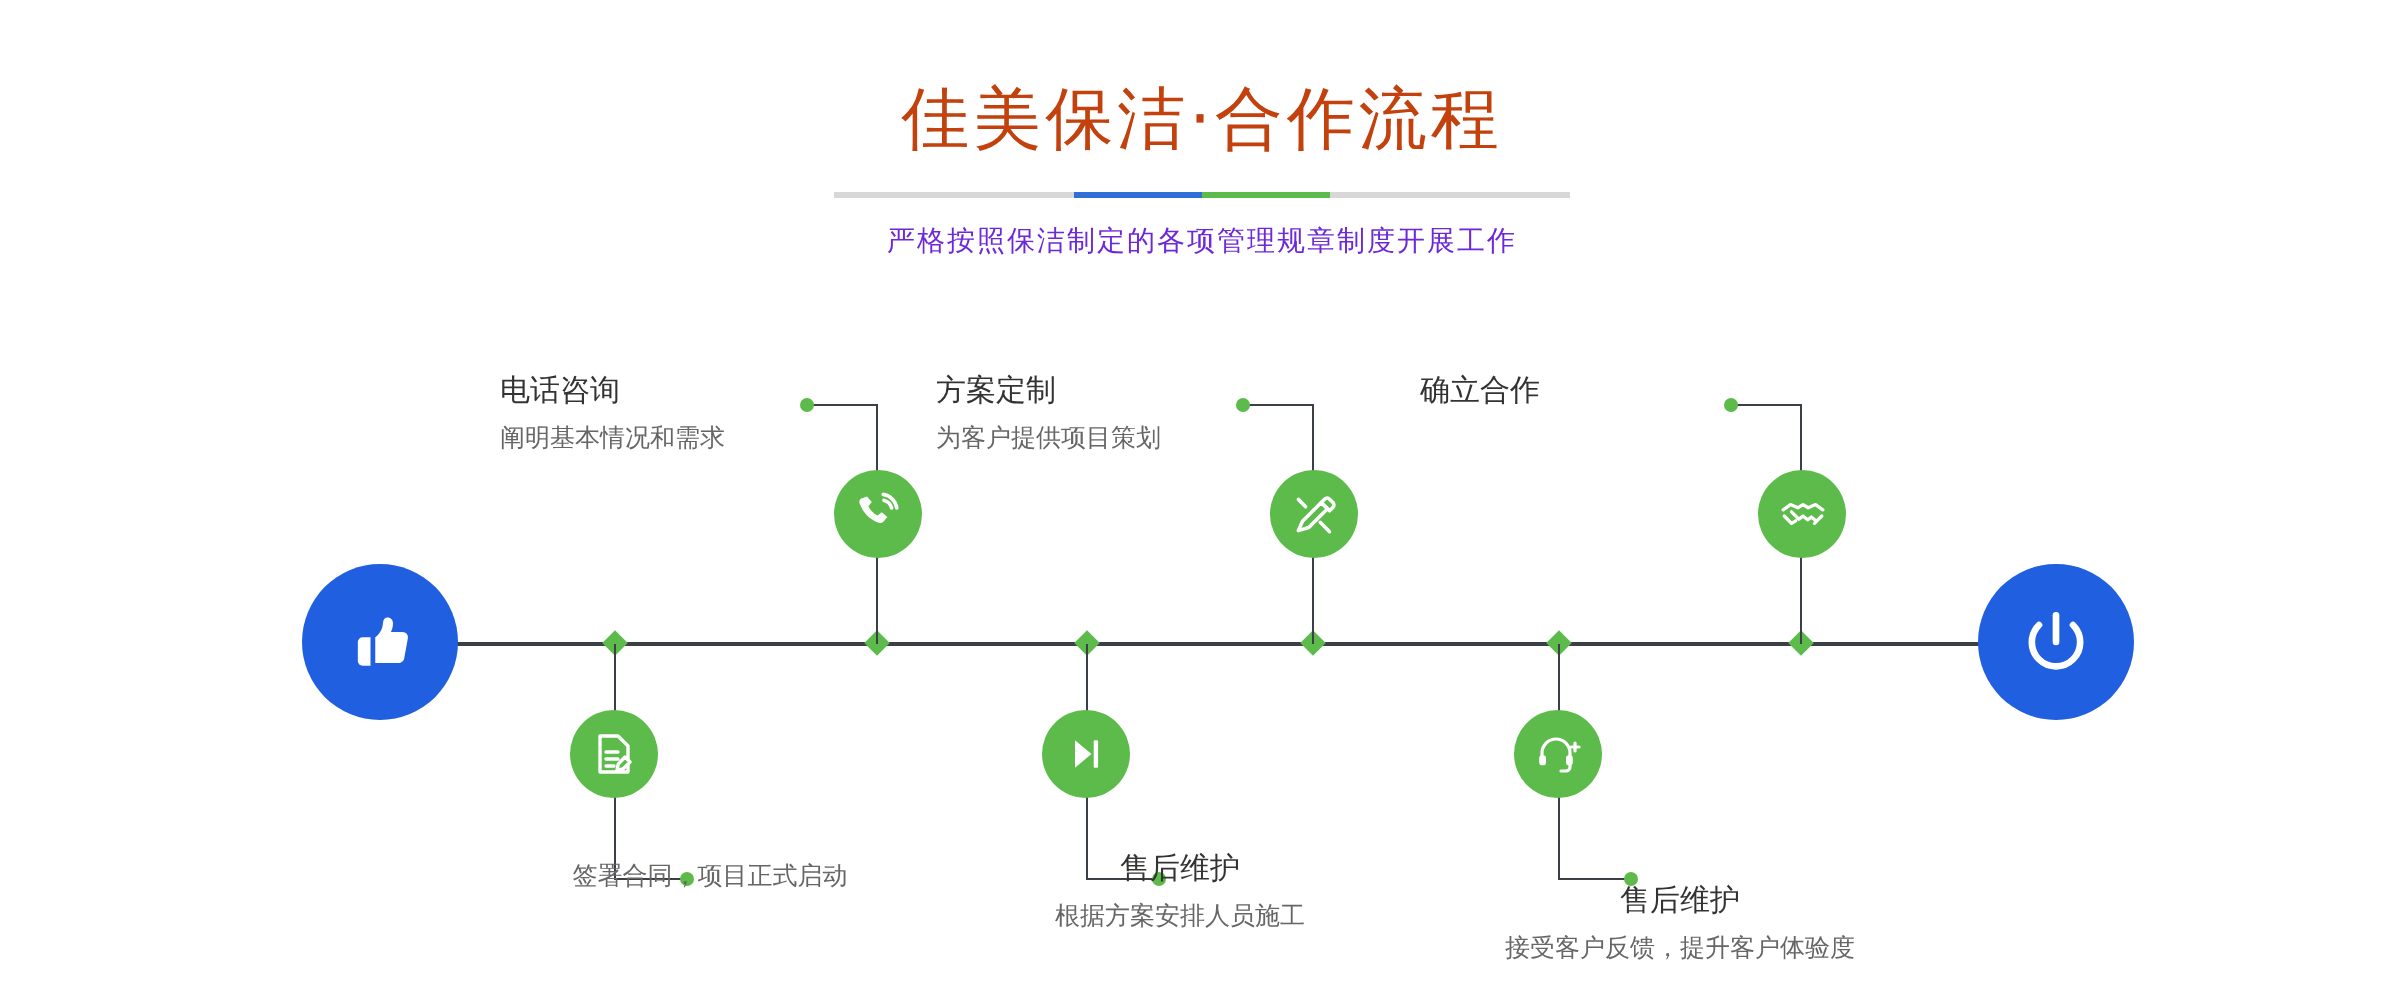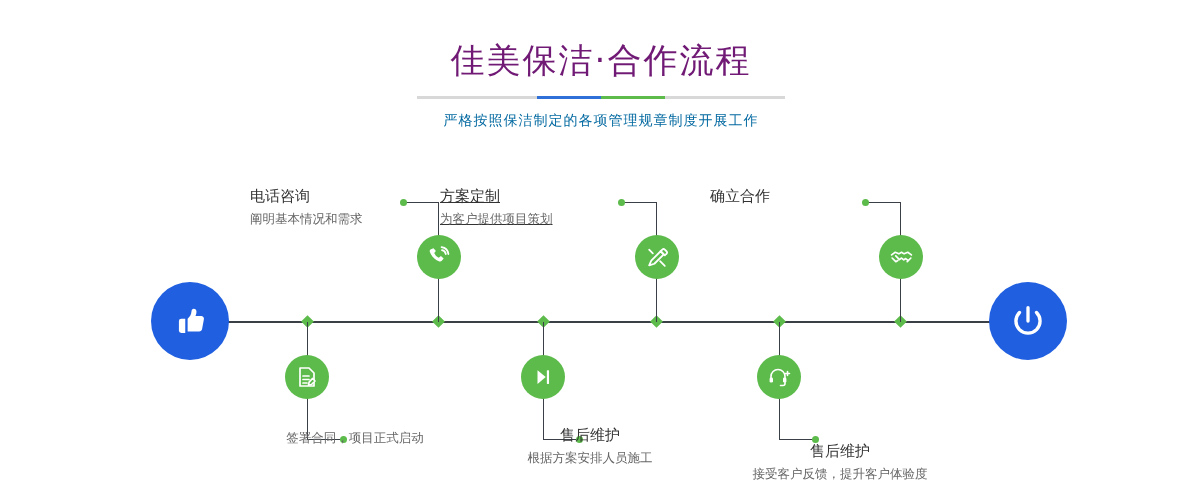--- a/index.html
+++ b/index.html
@@ -9,33 +9,33 @@
     font-family:"Liberation Sans","DejaVu Sans",sans-serif;
     color:#333;
     position:relative;
     overflow:hidden;
   }
   #root{position:relative;width:1202px;height:502px;}
 
   
   .title{
     position:absolute;left:0;top:38px;width:1202px;text-align:center;
-    font-size:34px;line-height:44px;color:#701a75;letter-spacing:2px;
+    font-size:34px;line-height:44px;color:#c2410c;letter-spacing:2px;
     font-family:"DejaVu Sans","Liberation Sans",sans-serif;
   }
   .rule{
     position:absolute;top:96px;left:50%;transform:translateX(-50%);
     width:368px;height:3px;background:#d8d8d8;
   }
   .rule .seg{position:absolute;top:0;height:3px;}
   .rule .seg.blue{left:120px;width:64px;background:#2f6fd8;}
   .rule .seg.green{left:184px;width:64px;background:#5cbb4a;}
   .subtitle{
     position:absolute;left:0;top:106px;width:1202px;text-align:center;
-    font-size:14px;line-height:28px;color:#0369a1;letter-spacing:1px;
+    font-size:14px;line-height:28px;color:#6d28d9;letter-spacing:1px;
   }
 
   
   .axis{
     position:absolute;left:190px;top:321px;width:840px;height:2px;background:#3b3f46;
   }
   .endcap{
     position:absolute;width:78px;height:78px;border-radius:50%;
     background:#1f5fe0;display:flex;align-items:center;justify-content:center;
   }
@@ -147,21 +147,21 @@
   <div class="stepicon" style="left:635px;top:235px;">
     <span>
       <svg width="25" height="25" viewBox="0 0 24 24" fill="none" stroke="#ffffff" stroke-width="1.7" stroke-linecap="round" stroke-linejoin="round">
         <path d="M4 19.5 9 18l9-9-3-3-9 9z"></path>
         <path d="M15 6l1.6-1.6a1.7 1.7 0 0 1 2.4 0l1.6 1.6a1.7 1.7 0 0 1 0 2.4L19 10z"></path>
         <path d="M4 4.5 7.5 8"></path>
         <path d="M14.5 15.5 19 20"></path>
       </svg>
     </span>
   </div>
-  <div class="lbl up" style="left:440px;top:186px;width:320px;text-decoration:underline;">
+  <div class="lbl up" style="left:468px;top:186px;width:320px;">
     <div class="t1">方案定制</div>
     <div class="t2">为客户提供项目策划</div>
   </div>
 
   <div class="vline" style="left:543px;top:322px;height:117px;"></div>
   <div class="hline" style="left:543px;top:439px;width:36px;"></div>
   <div class="dot" style="left:576px;top:436px;"></div>
   <div class="stepicon" style="left:521px;top:355px;">
     <span>
       <svg width="22" height="22" viewBox="0 0 24 24" fill="#ffffff">

